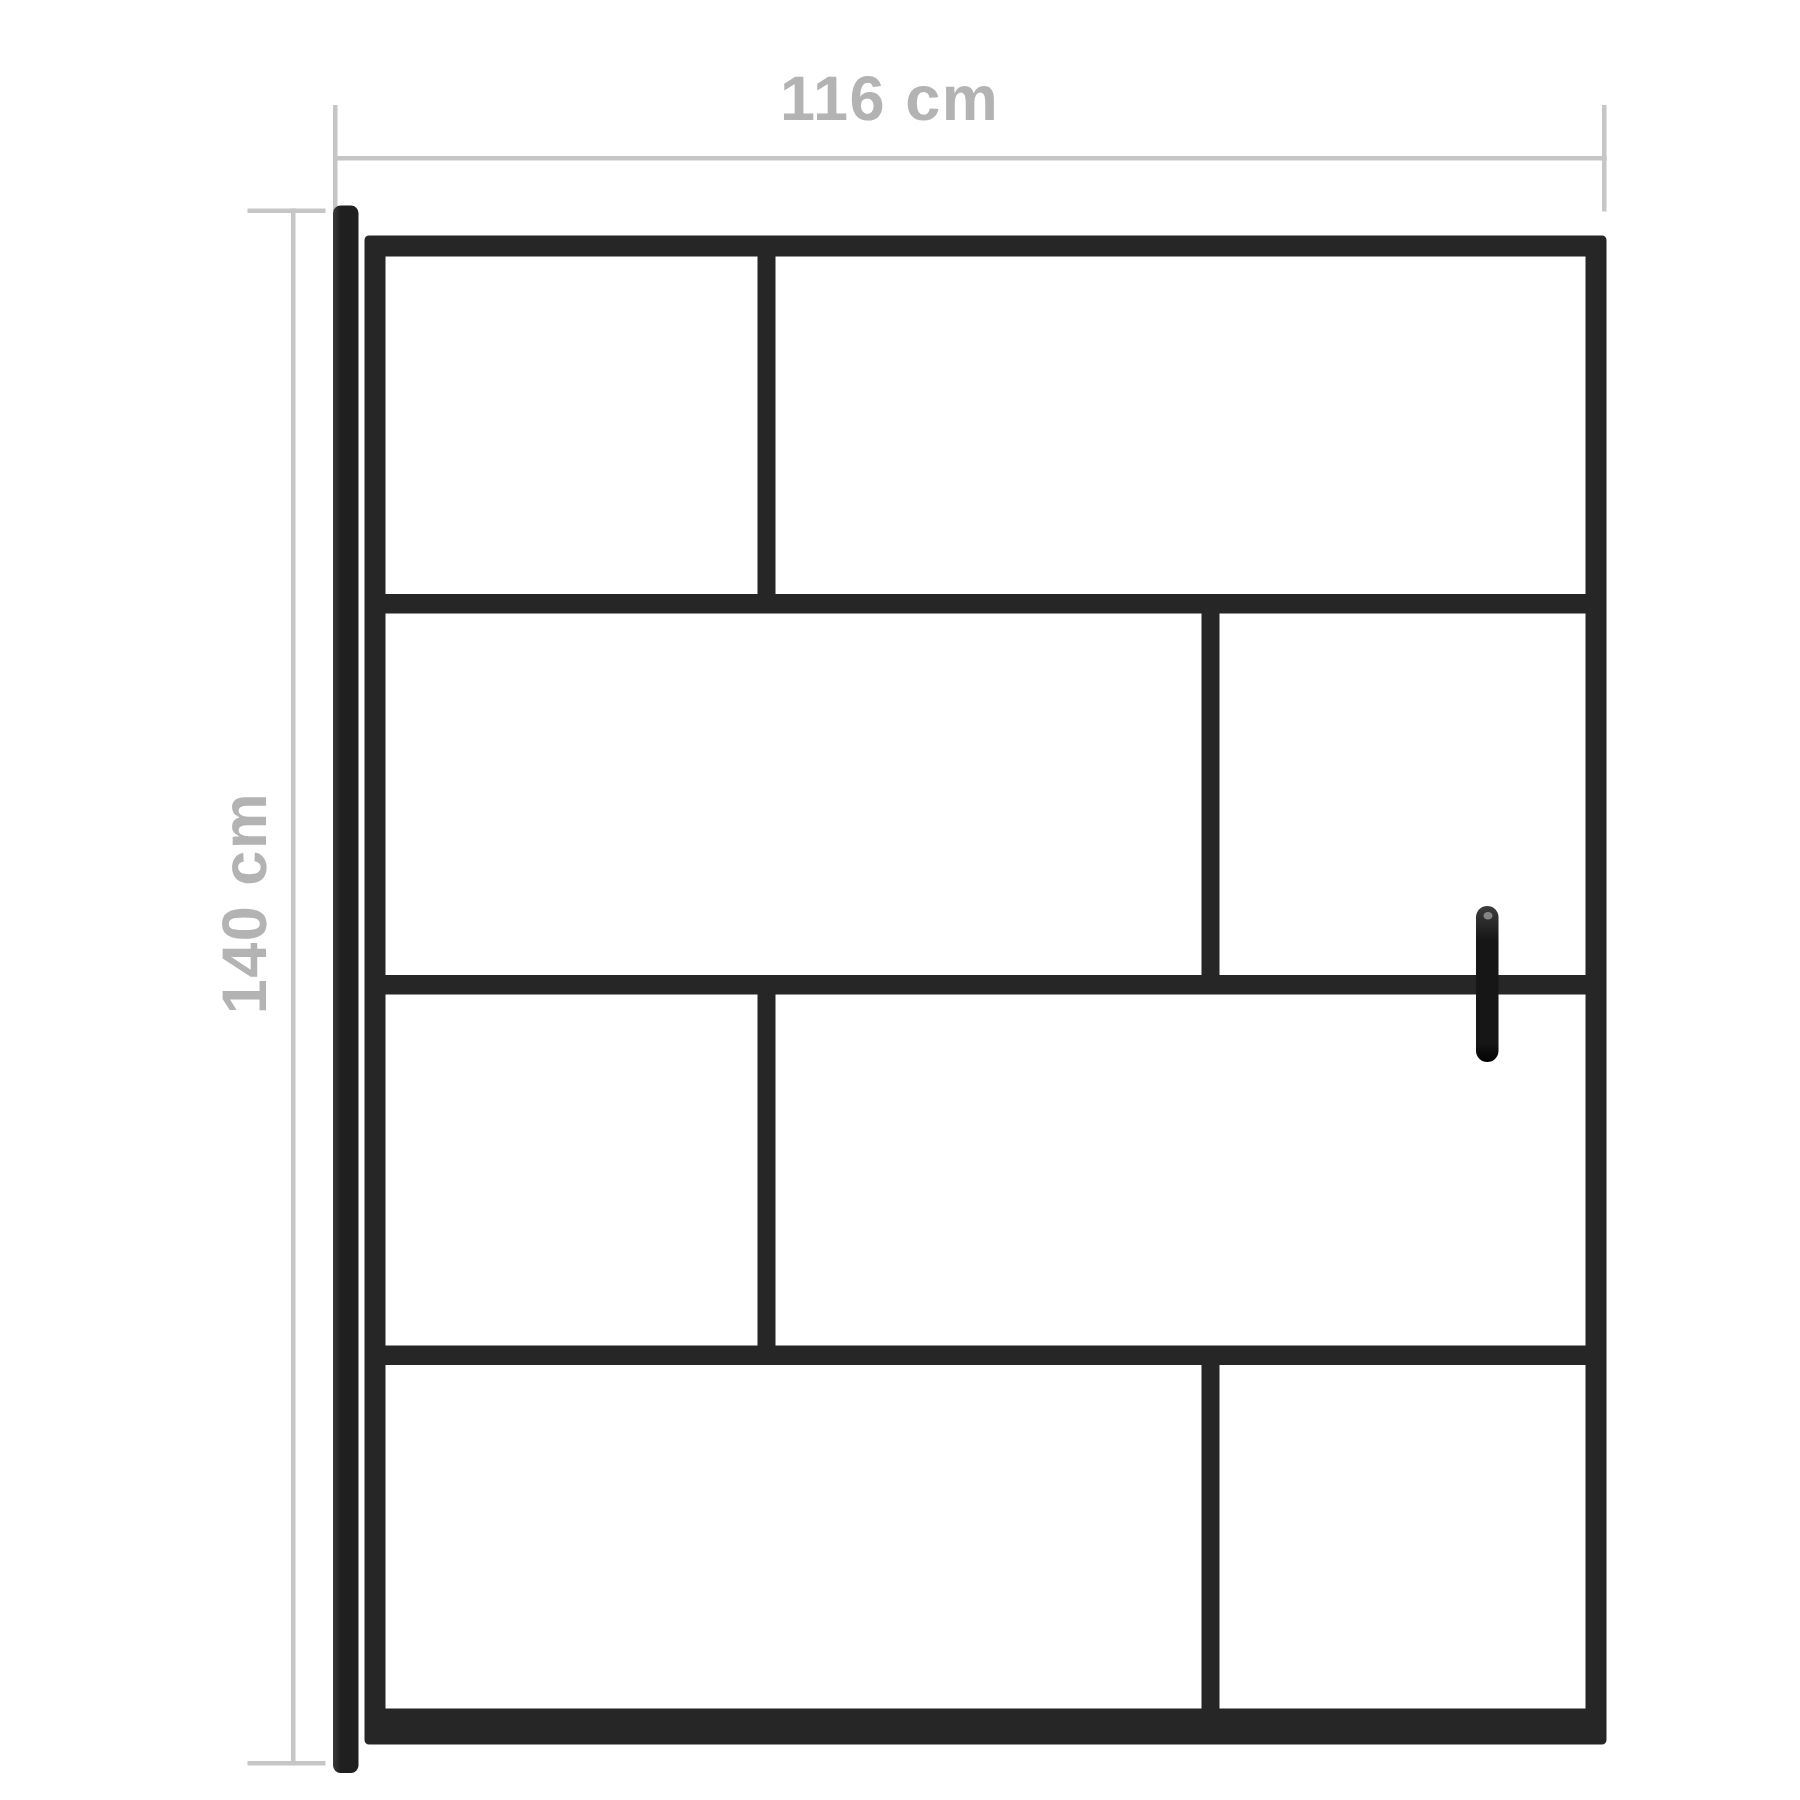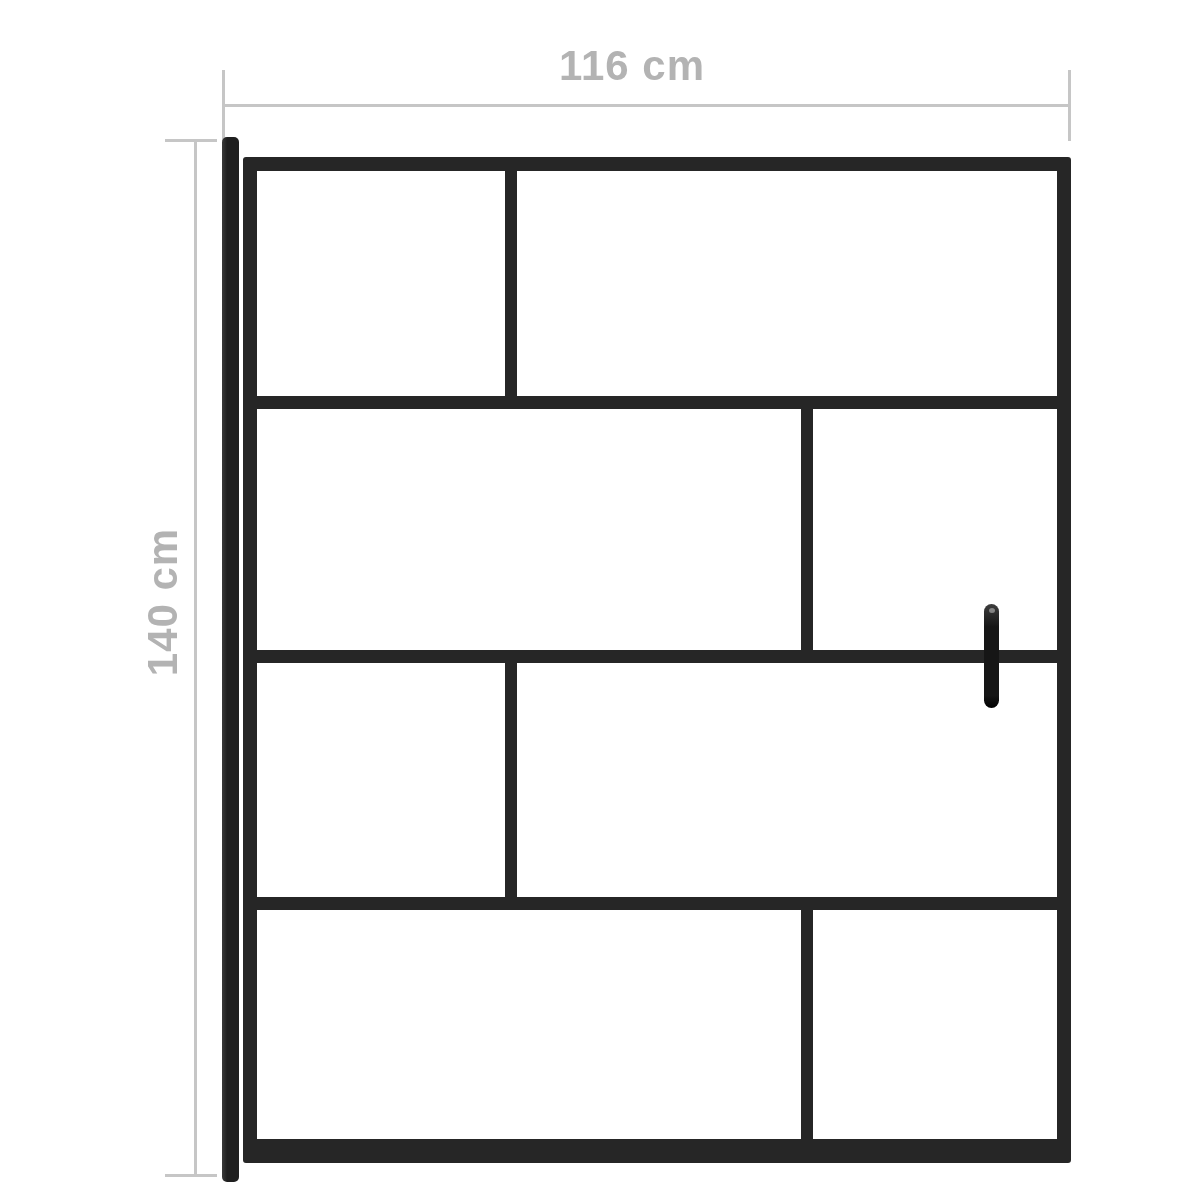--- a/index.html
+++ b/index.html
@@ -16,21 +16,21 @@
   .dim-label {
     position: absolute;
     color: var(--dim-text, #b3b3b3);
     font-weight: bold;
     font-size: 42px;
     letter-spacing: 1px;
     white-space: nowrap;
   }
   .dim-label-width {
     left: 520px; top: 40px; width: 224px; height: 52px;
-    text-align: center; line-height: 52px;
+    line-height: 52px;
   }
   .dim-label-height {
     left: 51px; top: 571px; width: 224px; height: 62px;
     text-align: center; line-height: 62px;
     transform: rotate(-90deg);
   }
   .dim-line, .dim-tick { position: absolute; background: var(--dim-line, #c6c6c6); }
   .dim-line-width  { left: 223px; top: 104px; width: 848px; height: 3px; }
   .tick-width-left  { left: 222px; top: 70px; width: 3px; height: 71px; }
   .tick-width-right { left: 1068px; top: 70px; width: 3px; height: 71px; }

